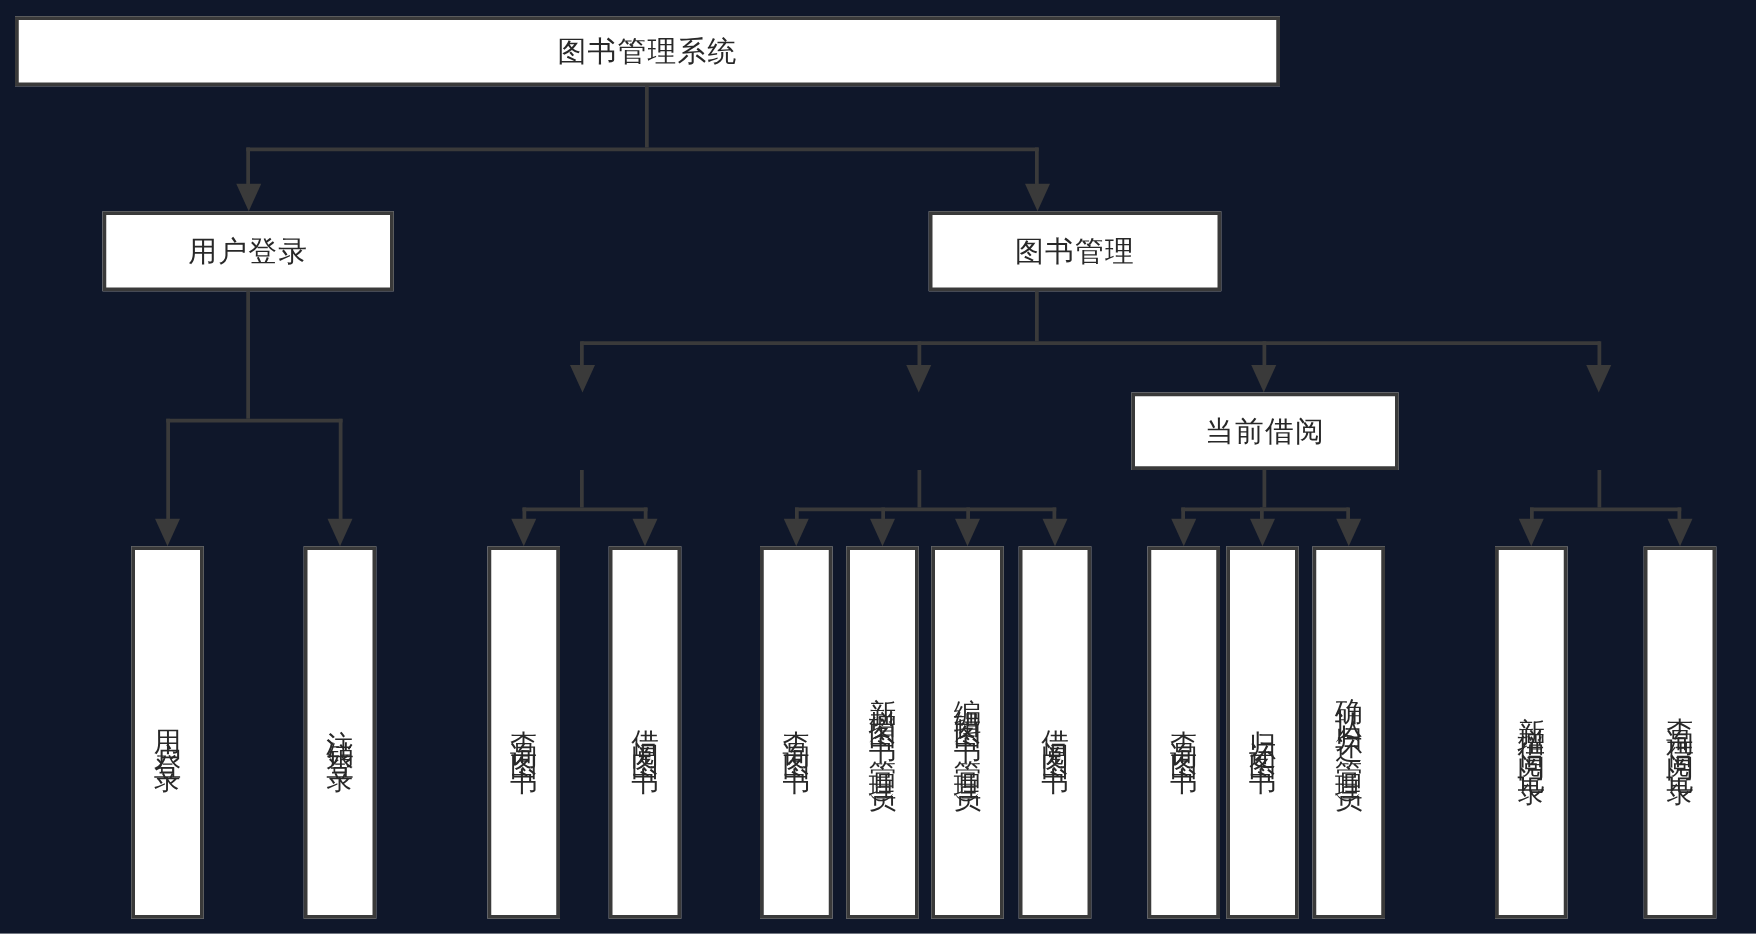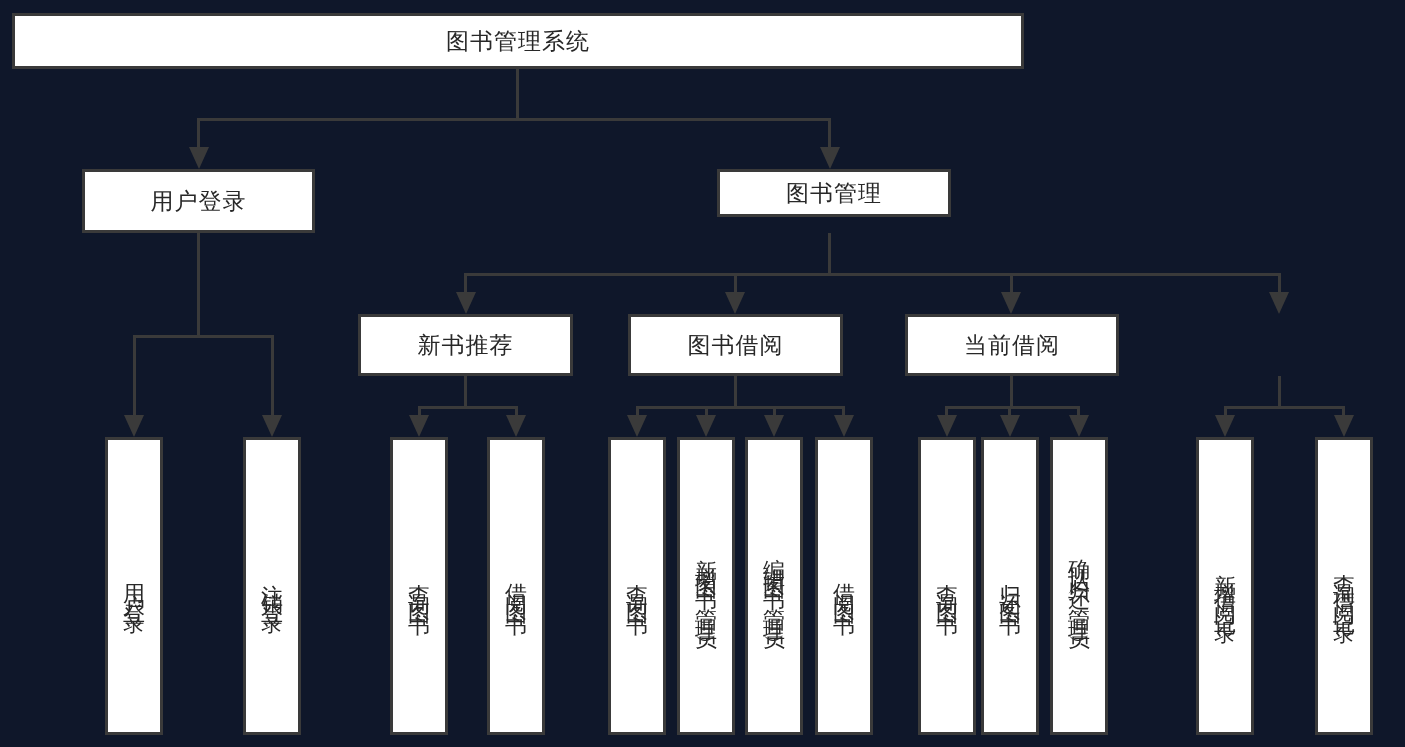--- a/index.html
+++ b/index.html
@@ -41,21 +41,21 @@
   <div class="vline" style="left:516px;top:69px;height:49px"></div>
   <div class="hline" style="left:197px;top:118px;width:634px"></div>
   <div class="vline" style="left:197px;top:118px;height:32px"></div>
   <div class="arrow" style="left:189px;top:147px"></div>
   <div class="vline" style="left:828px;top:118px;height:32px"></div>
   <div class="arrow" style="left:820px;top:147px"></div>
 
   <div class="node" style="left:82px;top:169px;width:233px;height:64px">
     <span class="lbl">用户登录</span>
   </div>
-  <div class="node" style="left:717px;top:169px;width:234px;height:48px">
+  <div class="node" style="left:743px;top:169px;width:234px;height:64px">
     <span class="lbl">图书管理</span>
   </div>
 
   <div class="vline" style="left:197px;top:233px;height:102px"></div>
   <div class="hline" style="left:133px;top:335px;width:141px"></div>
   <div class="vline" style="left:133px;top:335px;height:82px"></div>
   <div class="arrow" style="left:124px;top:415px"></div>
   <div class="vline" style="left:271px;top:335px;height:82px"></div>
   <div class="arrow" style="left:262px;top:415px"></div>
 
@@ -63,26 +63,20 @@
   <div class="hline" style="left:465px;top:273px;width:815px"></div>
   <div class="vline" style="left:464px;top:273px;height:21px"></div>
   <div class="arrow" style="left:456px;top:292px"></div>
   <div class="vline" style="left:734px;top:273px;height:21px"></div>
   <div class="arrow" style="left:725px;top:292px"></div>
   <div class="vline" style="left:1010px;top:273px;height:21px"></div>
   <div class="arrow" style="left:1001px;top:292px"></div>
   <div class="vline" style="left:1278px;top:273px;height:21px"></div>
   <div class="arrow" style="left:1269px;top:292px"></div>
 
-  <div class="node" style="left:358px;top:314px;width:215px;height:62px">
-    <span class="lbl">新书推荐</span>
-  </div>
-  <div class="node" style="left:628px;top:314px;width:215px;height:62px">
-    <span class="lbl">图书借阅</span>
-  </div>
   <div class="node" style="left:905px;top:314px;width:214px;height:62px">
     <span class="lbl">当前借阅</span>
   </div>
 
   <div class="vline" style="left:464px;top:376px;height:30px"></div>
   <div class="hline" style="left:418px;top:406px;width:100px"></div>
   <div class="vline" style="left:418px;top:406px;height:11px"></div>
   <div class="arrow" style="left:409px;top:415px"></div>
   <div class="vline" style="left:515px;top:406px;height:11px"></div>
   <div class="arrow" style="left:506px;top:415px"></div>

